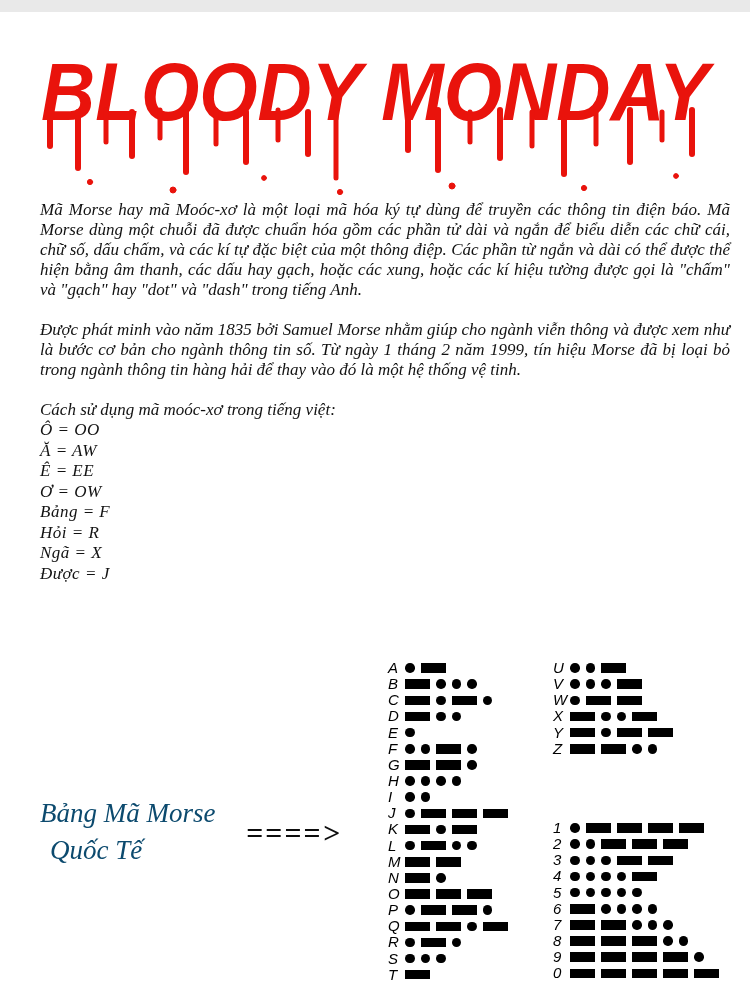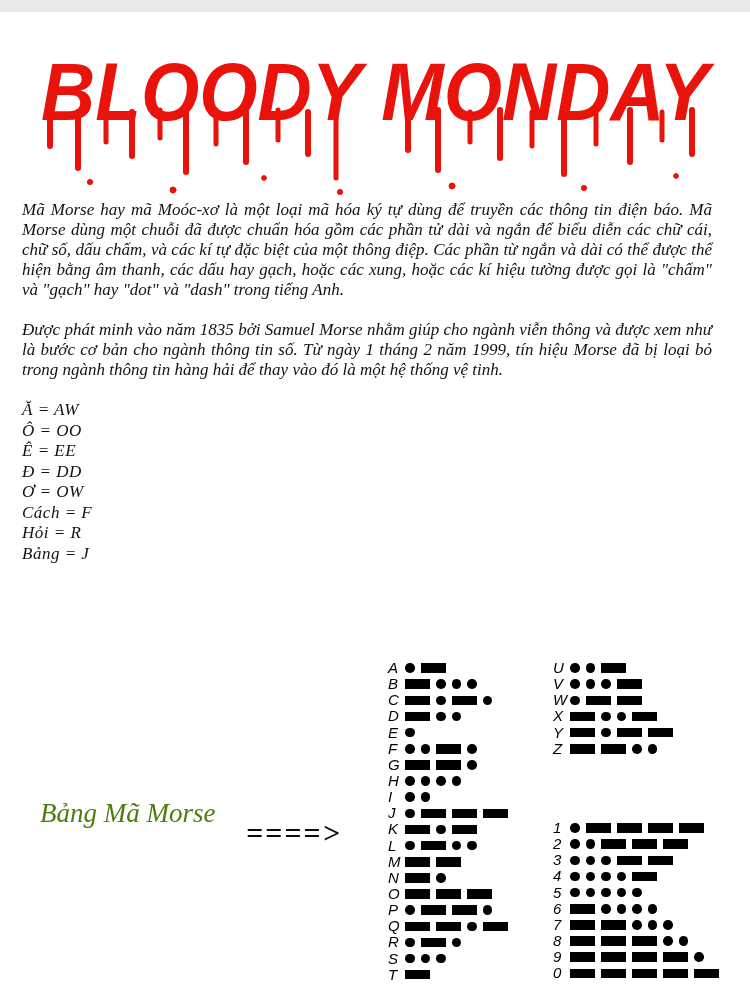--- a/index.html
+++ b/index.html
@@ -13,29 +13,29 @@
     margin:12px auto;
     font-style:italic;
   }
   .title-svg{position:absolute;left:28px;top:38px;}
   .title-text{
     font-family:"Liberation Sans", sans-serif;
     font-weight:bold;
   }
   .text-col{
     position:absolute;
-    left:22px;top:188px;width:690px;
+    left:40px;top:188px;width:690px;
     font-size:17px;line-height:20px;
   }
   .text-col p{margin:0 0 20px 0;text-align:justify;}
   .usage-heading{margin:2px 0 0 0;}
   .usage-list .rule{line-height:20.5px;letter-spacing:.5px;}
   .caption{
     position:absolute;left:40px;top:783px;
-    font-size:27px;line-height:37px;color:#4d7c0f;
+    font-size:27px;line-height:37px;color:#0c4a6e;
   }
   .caption .line2{padding-left:10px;}
   .arrow{
     position:absolute;left:246px;top:804px;
     font-size:30px;font-weight:bold;letter-spacing:2px;
     font-family:"Liberation Serif", serif;color:#0d0d0d;
   }
   .morse-col{position:absolute;}
   .morse-row{
     display:flex;align-items:center;height:16.15px;
@@ -94,47 +94,49 @@
       <circle cx="312" cy="142" r="2.6"></circle>
       <circle cx="424" cy="136" r="3"></circle>
       <circle cx="556" cy="138" r="2.6"></circle>
       <circle cx="648" cy="126" r="2.4"></circle>
     </g>
   </svg>
 
   <div class="text-col">
     <p>Mã Morse hay mã Moóc-xơ là một loại mã hóa ký tự dùng để truyền các thông tin điện báo. Mã Morse dùng một chuỗi đã được chuẩn hóa gồm các phần tử dài và ngắn để biểu diễn các chữ cái, chữ số, dấu chấm, và các kí tự đặc biệt của một thông điệp. Các phần từ ngắn và dài có thể được thể hiện bằng âm thanh, các dấu hay gạch, hoặc các xung, hoặc các kí hiệu tường được gọi là "chấm" và "gạch" hay "dot" và "dash" trong tiếng Anh.</p>
     <p>Được phát minh vào năm 1835 bởi Samuel Morse nhằm giúp cho ngành viễn thông và được xem như là bước cơ bản cho ngành thông tin số. Từ ngày 1 tháng 2 năm 1999, tín hiệu Morse đã bị loại bỏ trong ngành thông tin hàng hải để thay vào đó là một hệ thống vệ tinh.</p>
+    <div class="usage-heading">Cách sử dụng mã moóc-xơ trong tiếng việt:</div>
     <div class="usage-list">
 
 
+        <div class="rule">Ô = OO</div>
+
         <div class="rule">Ă = AW</div>
 
-        <div class="rule">Ô = OO</div>
-
         <div class="rule">Ê = EE</div>
 
-        <div class="rule">Đ = DD</div>
 
 
 
         <div class="rule">Ơ = OW</div>
 
 
-        <div class="rule">Cách = F</div>
+        <div class="rule">Bảng = F</div>
 
         <div class="rule">Hỏi = R</div>
 
-
-        <div class="rule">Bảng = J</div>
+        <div class="rule">Ngã = X</div>
+
+        <div class="rule">Được = J</div>
       </div>
   </div>
 
   <div class="caption">
     <div class="line1">Bảng Mã Morse</div>
+    <div class="line2">Quốc Tế</div>
   </div>
   <div class="arrow">====&gt;</div>
 
   <div class="morse-col" id="col-a-t">
 
       <div class="morse-row">
         <span class="mchar">A</span>
         <span class="msym">
           <span class="dot"></span>
           <span class="dash"></span>

